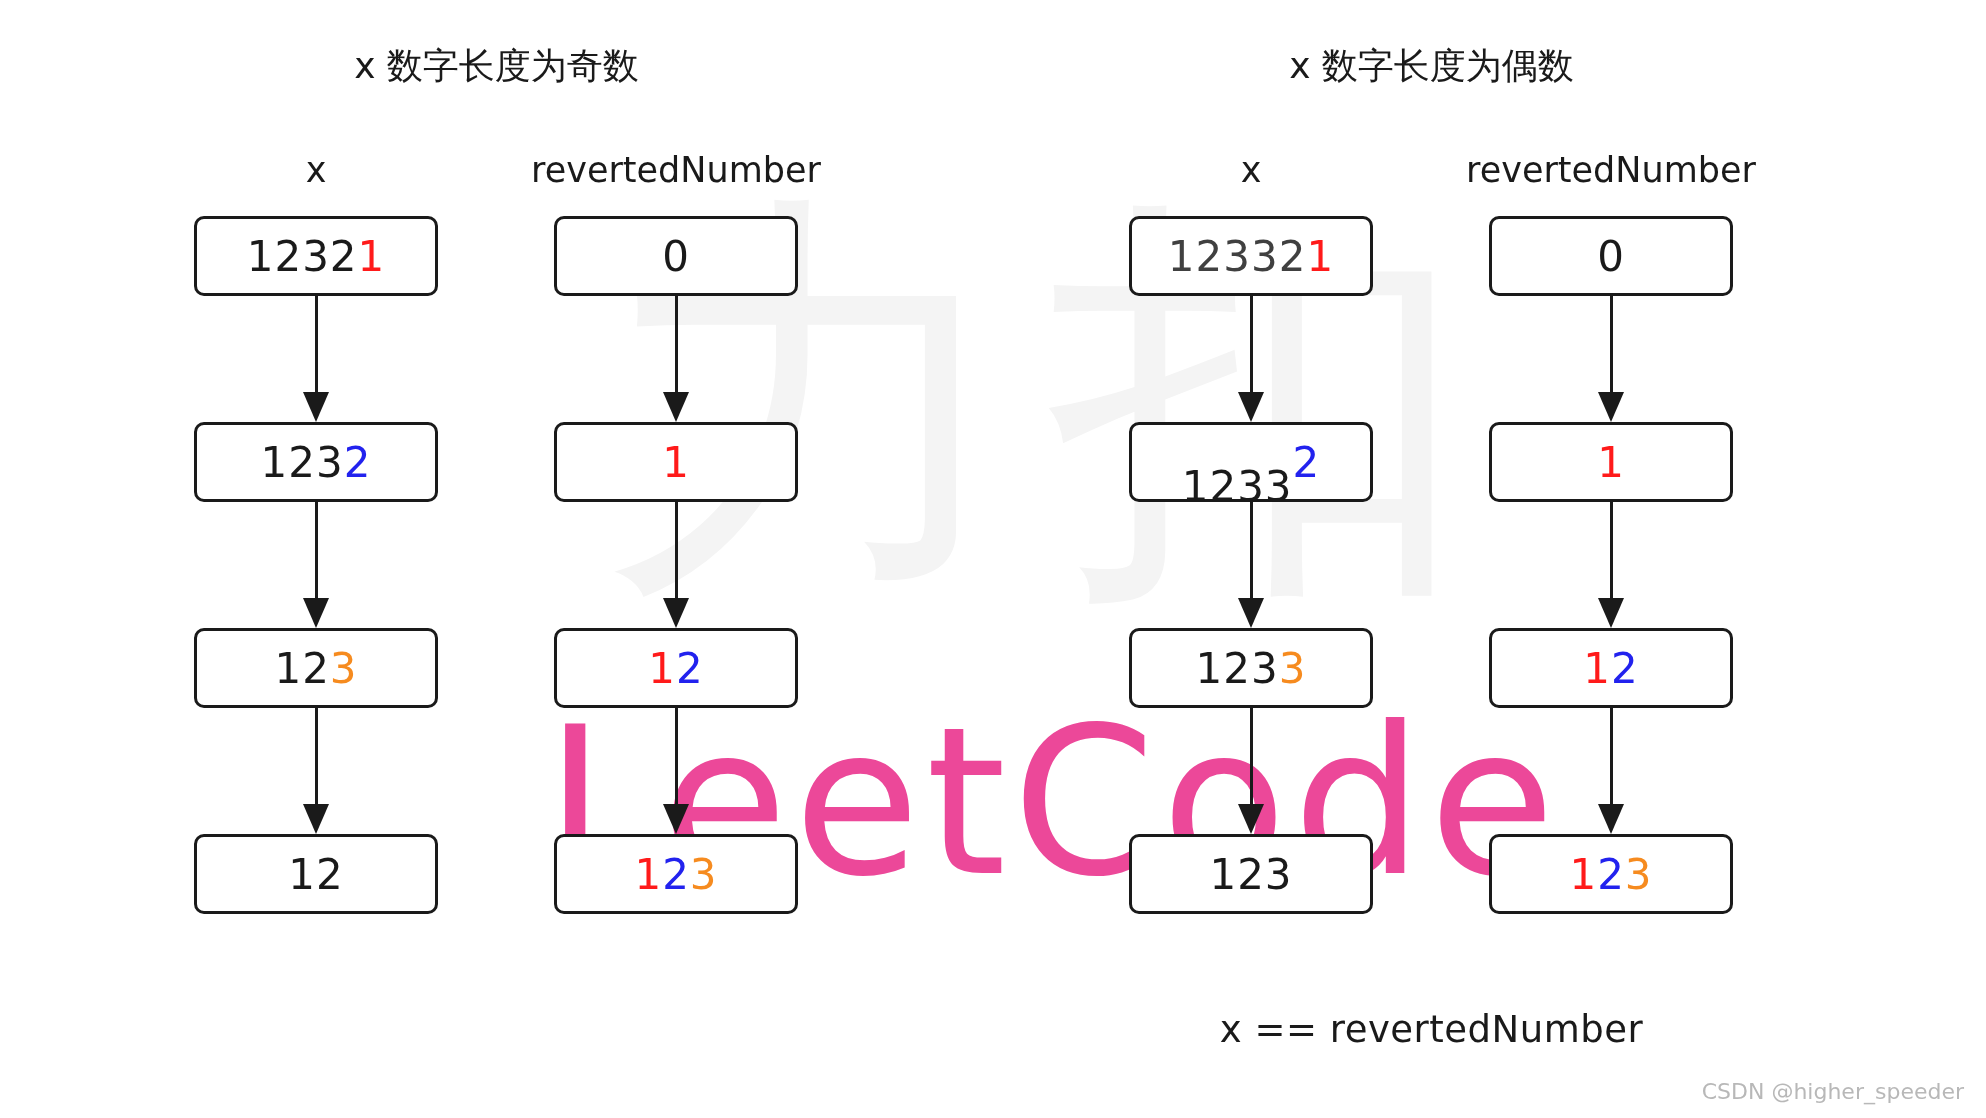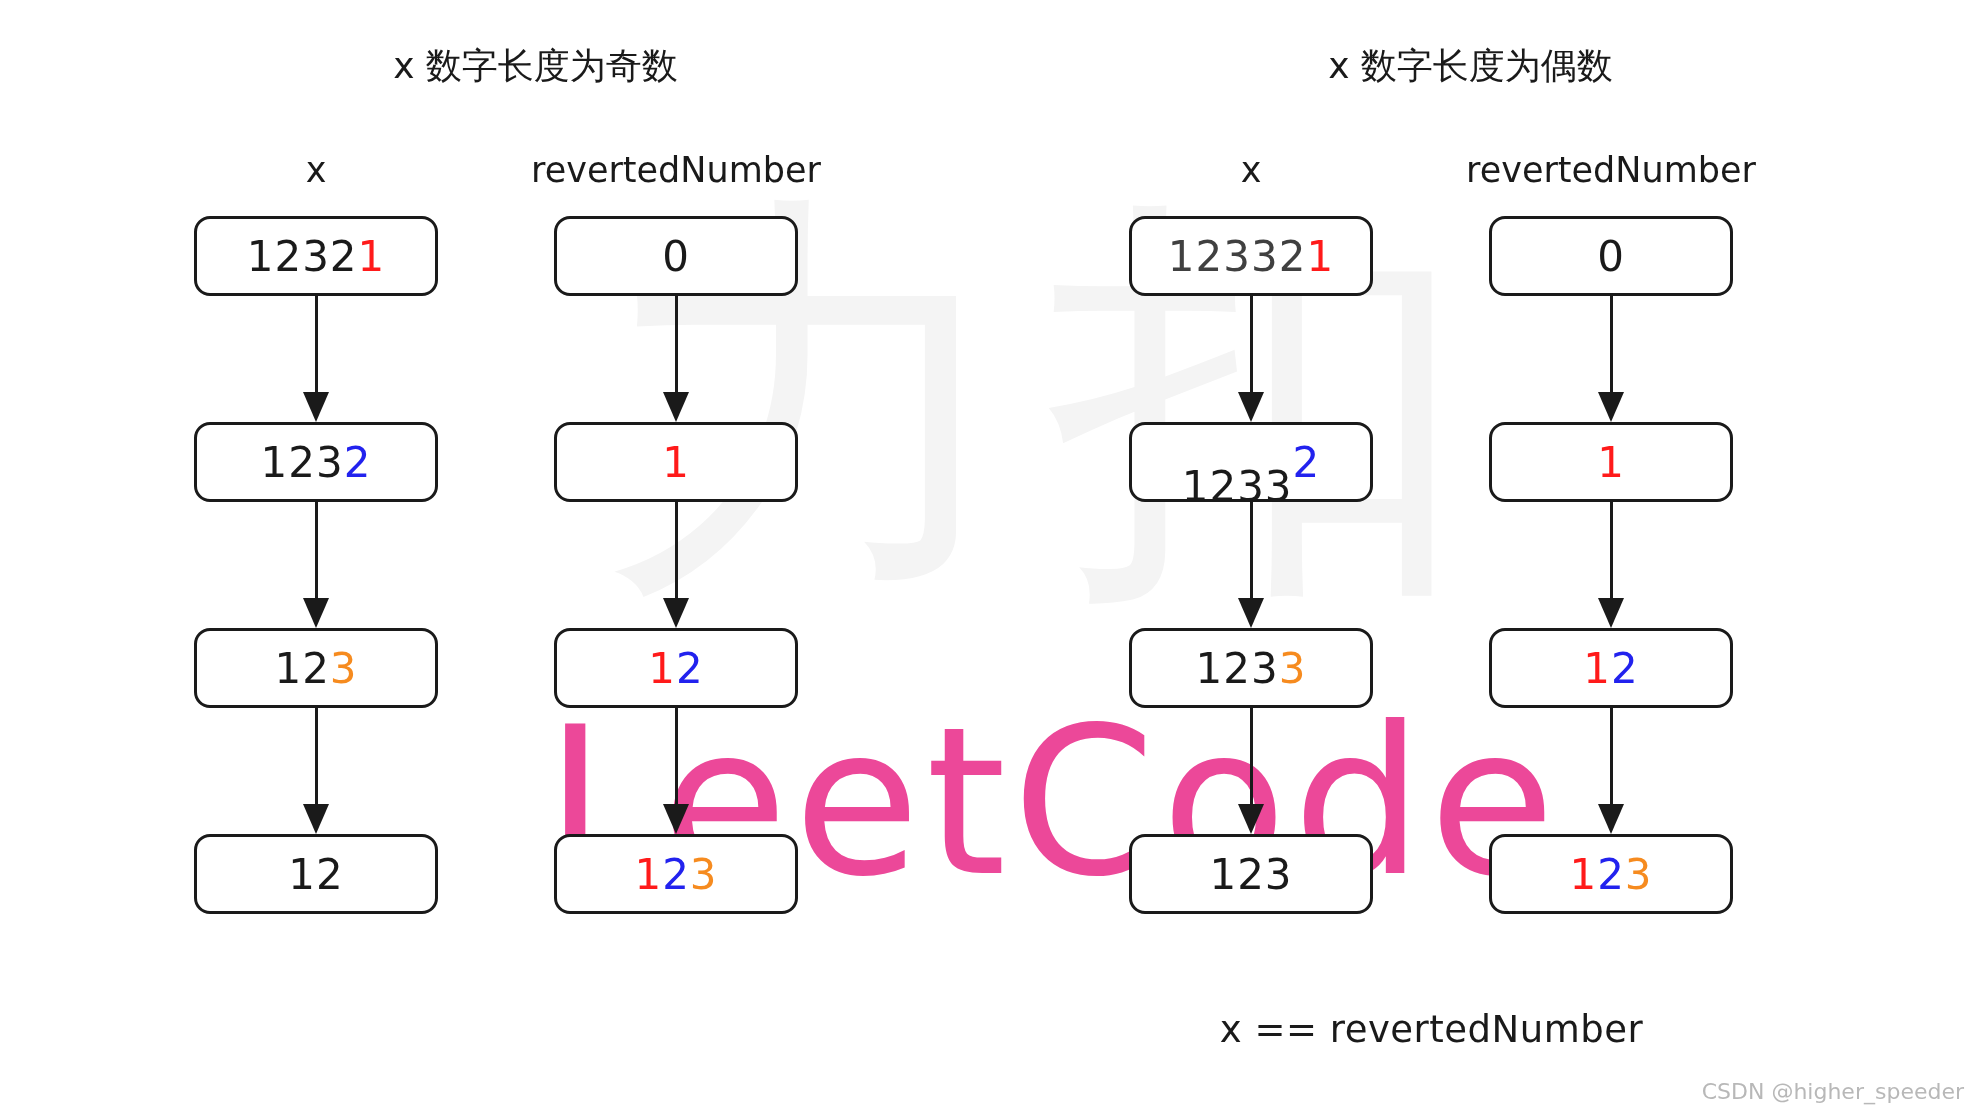--- a/index.html
+++ b/index.html
@@ -65,21 +65,20 @@
   .panel-title {
     position: absolute;
     top: 42px;
     left: 0;
     width: 100%;
     text-align: center;
     font-size: 36px;
     color: #1a1a1a;
     font-family: "DejaVu Sans", "Liberation Sans", sans-serif;
     white-space: nowrap;
-    margin-left: 39px;
   }
 
   .panel-footer {
     position: absolute;
     top: 1008px;
     left: 0;
     width: 100%;
     text-align: center;
     font-size: 37px;
     color: #1a1a1a;
@@ -113,21 +112,21 @@
   }
 
   .node-wrap { position: relative; }
 
   .node-box {
     position: relative;
     width: 244px;
     height: 80px;
     margin: 0 auto;
     border: 3px solid #1a1a1a;
-    border-radius: 16px;
+    border-radius: 10px;
     background: #ffffff;
     display: flex;
     align-items: center;
     justify-content: center;
     font-size: 42px;
     letter-spacing: 1px;
     font-family: "DejaVu Sans", "Liberation Sans", sans-serif;
     z-index: 2;
   }
   .node-box .seg { display: inline-block; }

